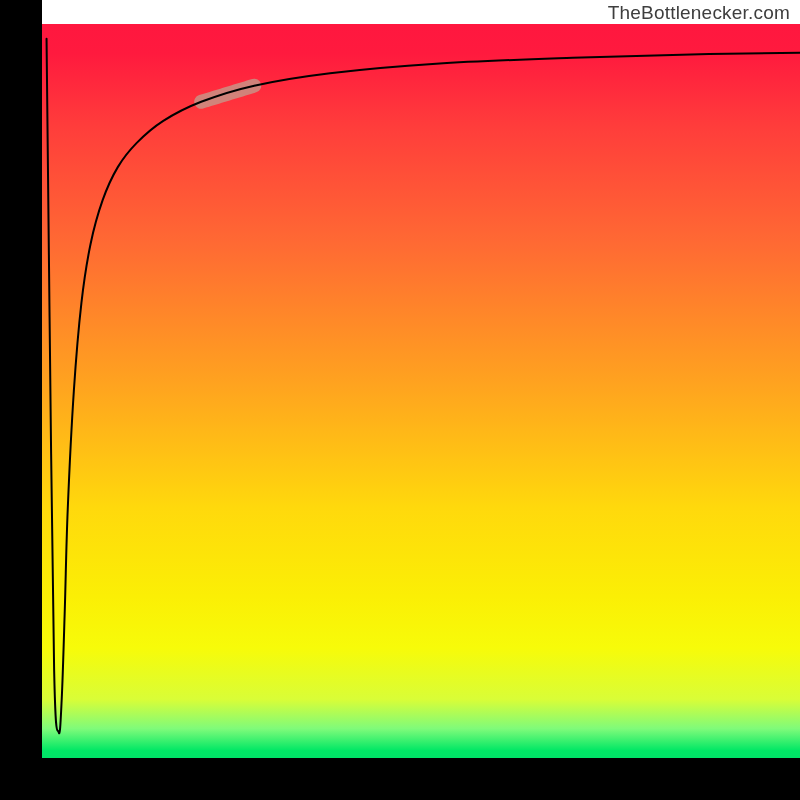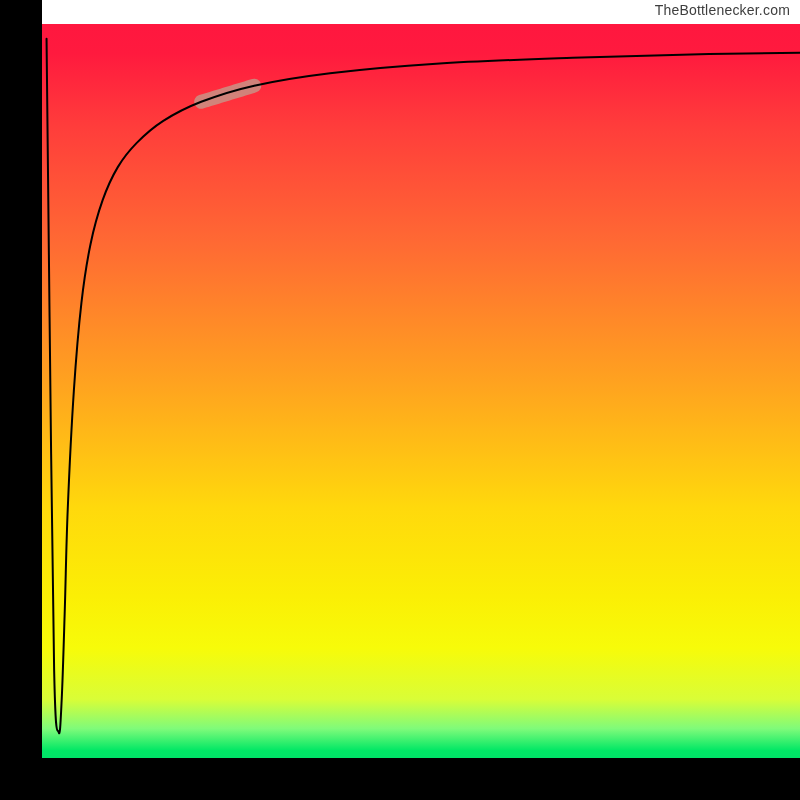--- a/index.html
+++ b/index.html
@@ -41,21 +41,21 @@
     top: 0;
     right: 0;
     height: 24px;
     background: #fff;
     z-index: 2;
   }
   .attribution {
     position: absolute;
     top: 2px;
     right: 10px;
-    font-size: 14px;
+    font-size: 19px;
     color: #3e3e3e;
     font-family: Arial, Helvetica, sans-serif;
     letter-spacing: 0.2px;
   }
   
   .plot {
     position: absolute;
     left: 42px;
     top: 24px;
     width: 758px;   

